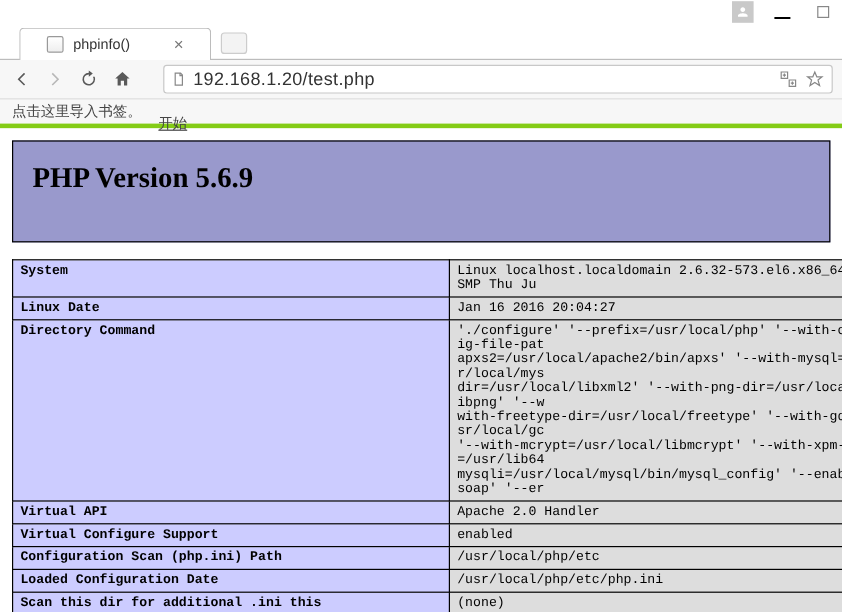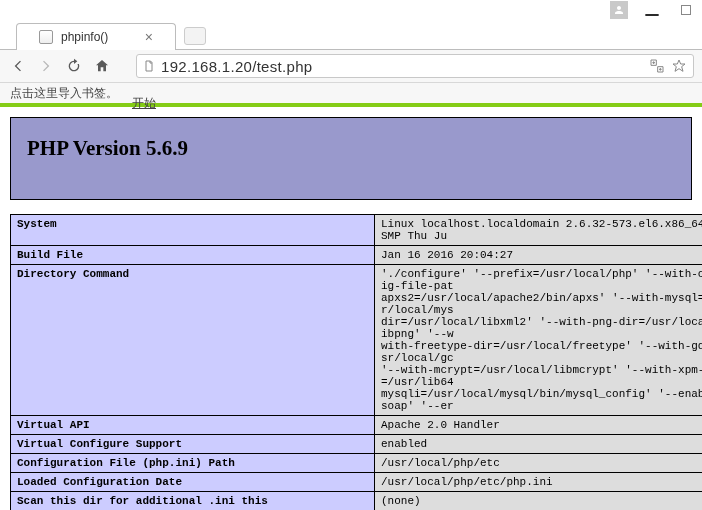--- a/index.html
+++ b/index.html
@@ -138,21 +138,21 @@
     background: #fff;
     height: calc(510px - 20px - 30px - 33px - 24px);
     overflow: hidden;
   }
   .php-banner {
     border: 1px solid #000;
     background: #9999cc;
     padding: 18px 16px 38px 16px;
     font-family: Georgia, "Times New Roman", serif;
     font-weight: bold;
-    font-size: 21px;
+    font-size: 24px;
     color: #000;
   }
   .php-table {
     margin-top: 14px;
     width: calc(100% + 40px); 
     border-collapse: collapse;
     font-family: "Courier New", monospace;
     font-size: 11px;
   }
   .php-table td {
@@ -251,42 +251,42 @@
   <div class="php-banner">
     <span>PHP Version 5.6.9</span>
   </div>
   <table class="php-table">
     <tbody id="php-rows">
         <tr>
           <td class="k">System</td>
           <td class="v">Linux localhost.localdomain 2.6.32-573.el6.x86_64 #1 SMP Thu Ju</td>
         </tr>
         <tr>
-          <td class="k">Build File</td>
+          <td class="k">Linux Date</td>
           <td class="v">Jan 16 2016 20:04:27</td>
         </tr>
         <tr>
           <td class="k">Directory Command</td>
           <td class="v">'./configure' '--prefix=/usr/local/php' '--with-config-file-pat
 apxs2=/usr/local/apache2/bin/apxs' '--with-mysql=/usr/local/mys
 dir=/usr/local/libxml2' '--with-png-dir=/usr/local/libpng' '--w
 with-freetype-dir=/usr/local/freetype' '--with-gd=/usr/local/gc
 '--with-mcrypt=/usr/local/libmcrypt' '--with-xpm-dir=/usr/lib64
 mysqli=/usr/local/mysql/bin/mysql_config' '--enable-soap' '--er</td>
         </tr>
         <tr>
           <td class="k">Virtual API</td>
           <td class="v">Apache 2.0 Handler</td>
         </tr>
         <tr>
           <td class="k">Virtual Configure Support</td>
           <td class="v">enabled</td>
         </tr>
         <tr>
-          <td class="k">Configuration File (php.ini) Path</td>
+          <td class="k">Configuration Scan (php.ini) Path</td>
           <td class="v">/usr/local/php/etc</td>
         </tr>
         <tr>
           <td class="k">Loaded Configuration Date</td>
           <td class="v">/usr/local/php/etc/php.ini</td>
         </tr>
         <tr>
           <td class="k">Scan this dir for additional .ini this</td>
           <td class="v">(none)</td>
         </tr>

